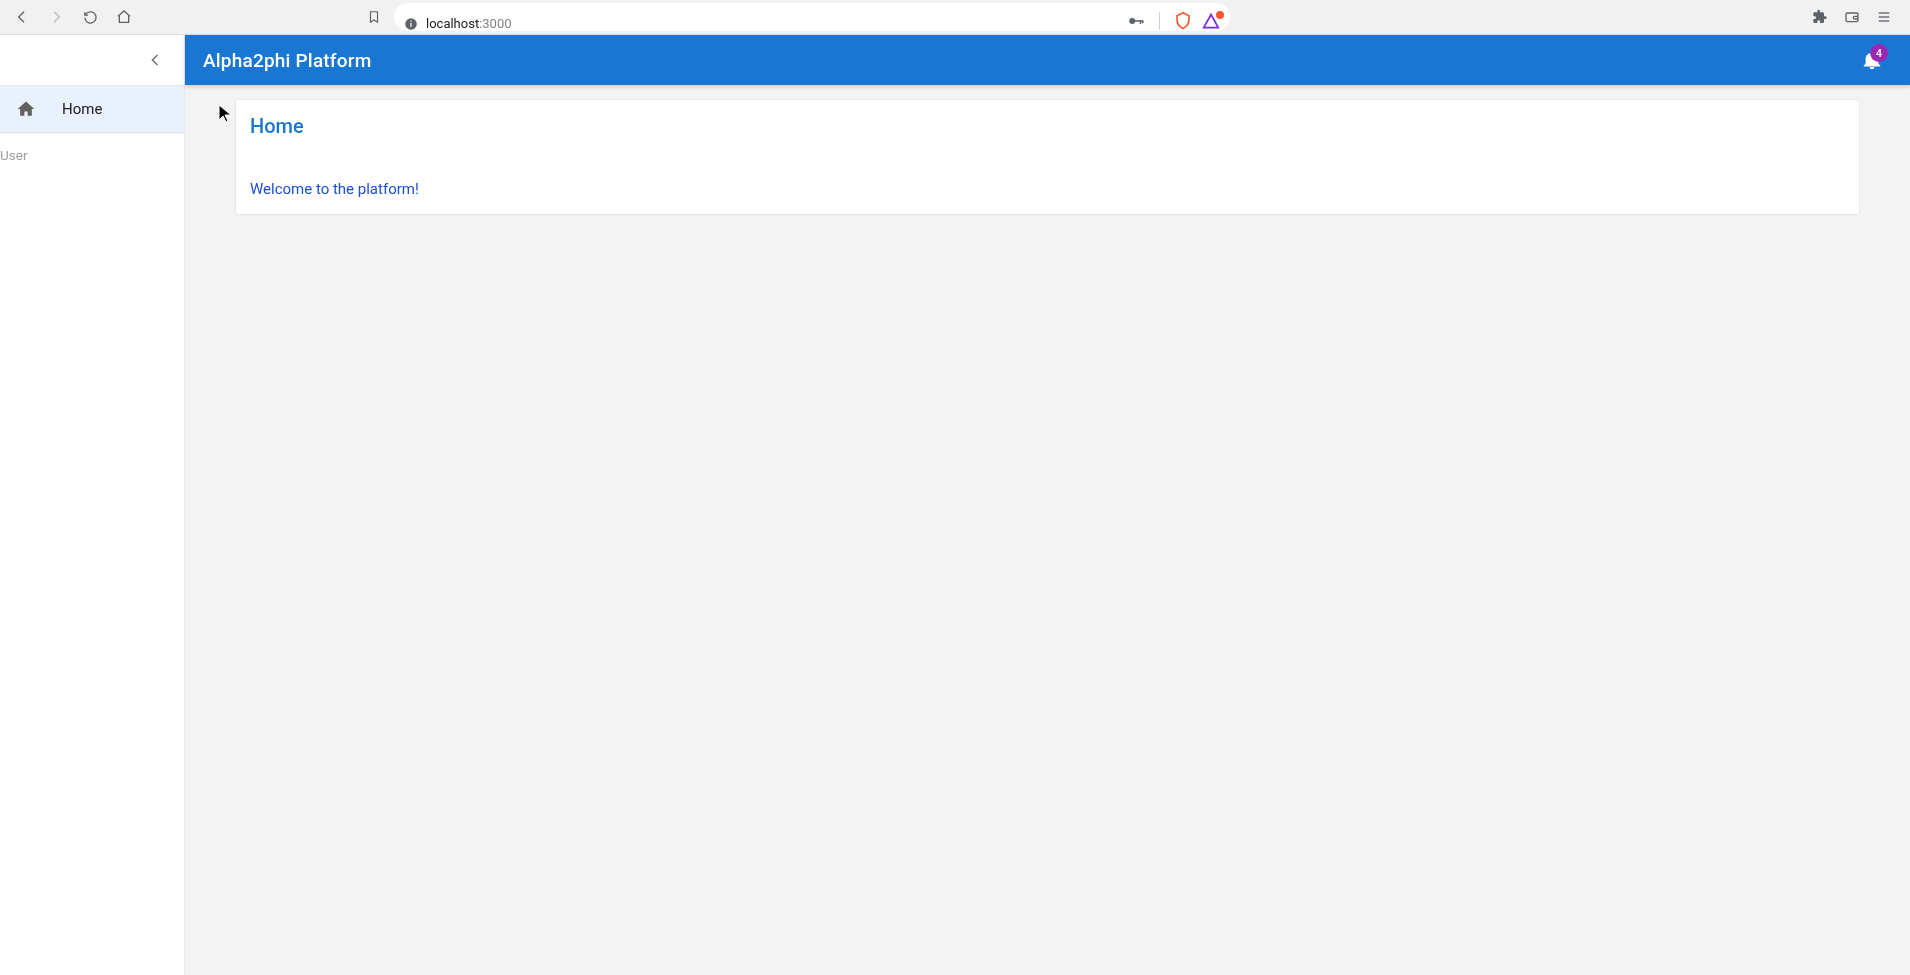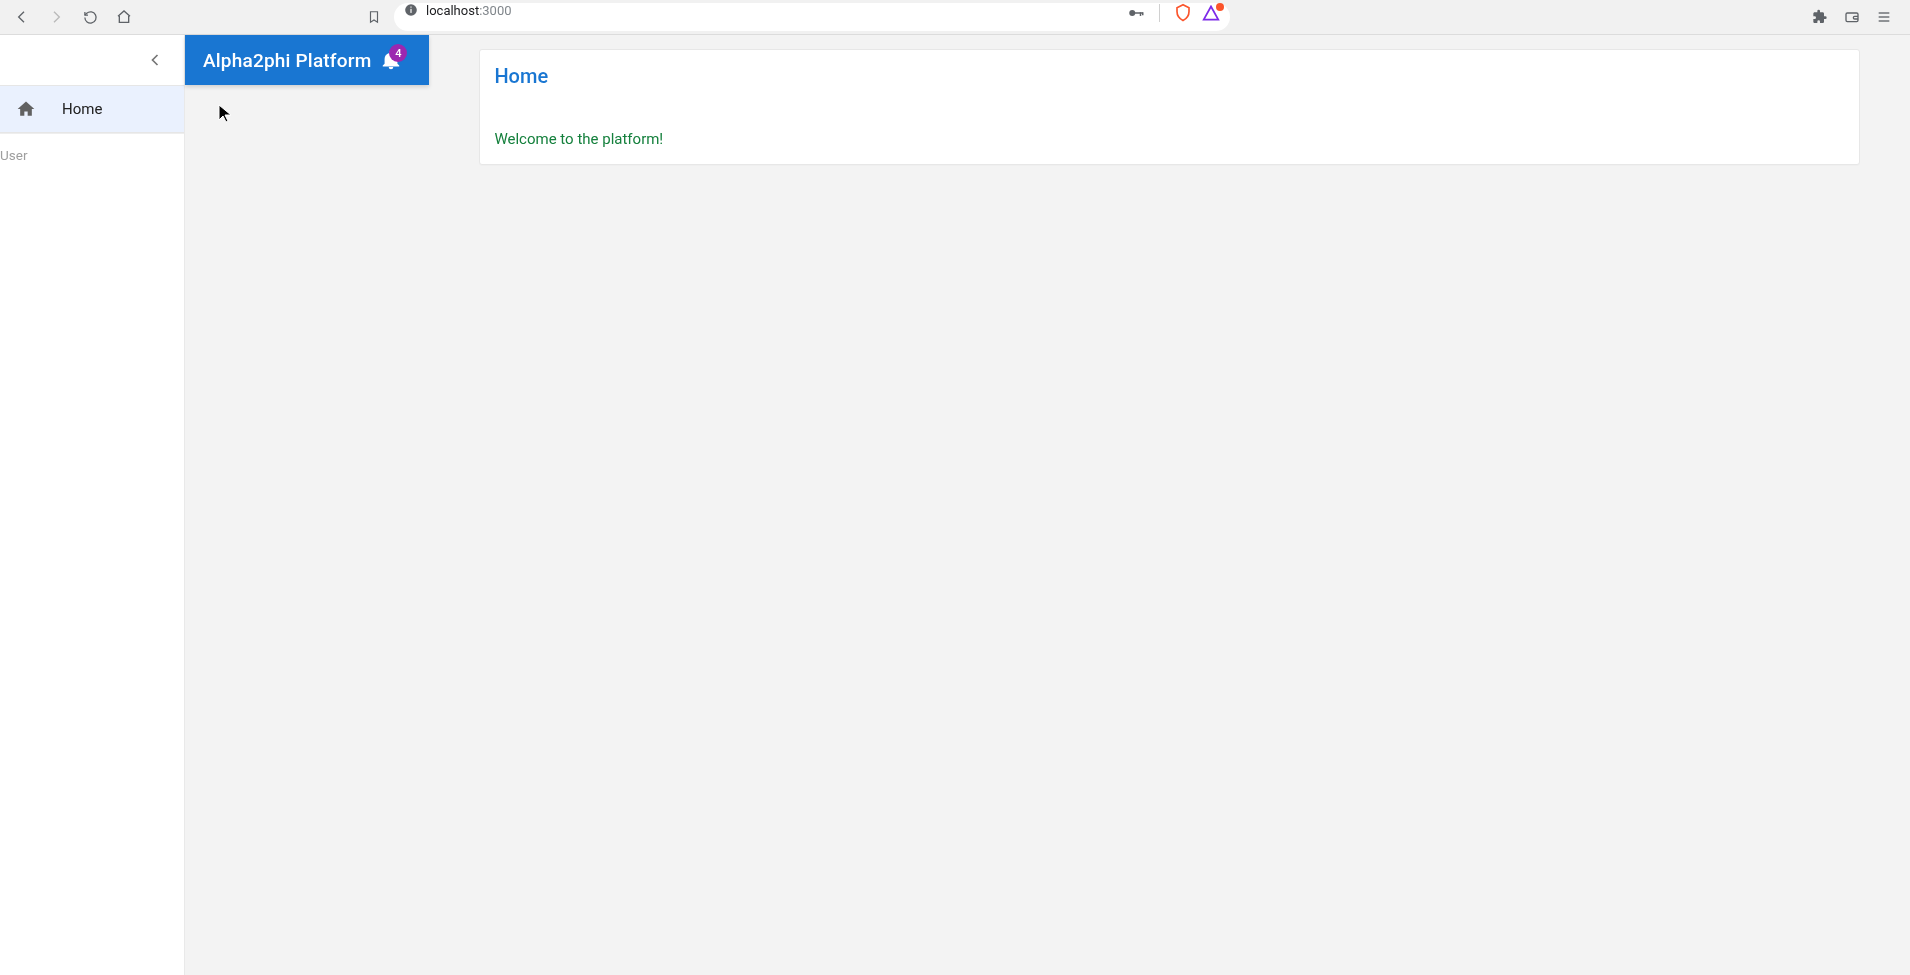--- a/index.html
+++ b/index.html
@@ -34,21 +34,21 @@
     width: 28px; height: 28px;
     display: flex; align-items: center; justify-content: center;
     color: #5f6368; margin-right: 6px;
     cursor: pointer;
   }
   .addr-bar {
     flex: 1;
     background: #ffffff;
     height: 28px;
     border-radius: 14px;
-    display: flex; align-items: flex-start;
+    display: flex; align-items: flex-end;
     padding: 0 10px;
     font-size: 13px;
     color: #202124;
     gap: 8px;
   }
   .addr-bar .info-ic { color: #5f6368; display:flex; align-items:center; }
   .addr-host { color: #202124; }
   .addr-port { color: #80868b; }
   .addr-bar .inside-right { margin-left: auto; display:flex; align-items:center; gap:10px;}
   .brave-shield { display:flex; align-items:center; }
@@ -99,21 +99,21 @@
     background:#eaf1fe;
     border-top:1px solid #e6e6e6;
     border-bottom:1px solid #e6e6e6;
   }
   .sb-item .sb-icon { width:20px; display:flex; align-items:center; justify-content:center; color:#616161;}
   .sb-heading {
     height:42px; display:flex; align-items:center;
     font-size:13.5px; color:#9e9e9e;
   }
 
-  .main { flex:1; display:flex; flex-direction:row; background:#f3f3f3; }
+  .main { flex:1; display:flex; flex-direction:column; background:#f3f3f3; }
   .topbar {
     height:50px; background:#1976D2; color:#fff;
     display:flex; align-items:center;
     padding:0 18px;
     box-shadow: 0 2px 4px rgba(0,0,0,.15);
   }
   .topbar-title { font-size:19px; font-weight:500; letter-spacing:.2px; }
   .topbar-right { margin-left:auto; display:flex; align-items:center; }
   .bell-btn {
     position:relative; width:40px; height:40px;
@@ -134,21 +134,21 @@
     overflow:auto;
   }
   .card {
     background:#fff; border:1px solid #e7e7e7; border-radius:3px;
     padding: 14px 14px 16px 14px;
     box-shadow: 0 1px 1px rgba(0,0,0,.02);
   }
   .card h2 {
     color:#1976D2; font-size:20px; font-weight:500; margin-bottom:8px;
   }
-  .card p { font-size:15px; color:#15803d;margin-top:42px; }
+  .card p { font-size:15px; color:#1d4ed8;margin-top:42px; }
 
   .footer {
     text-align:center;
     color:#757575; font-size:14px;
     margin-top: 28px;
   }
   .footer a { color:#616161; text-decoration: underline; cursor:pointer;}
 
   .cursor {
     position: fixed;

